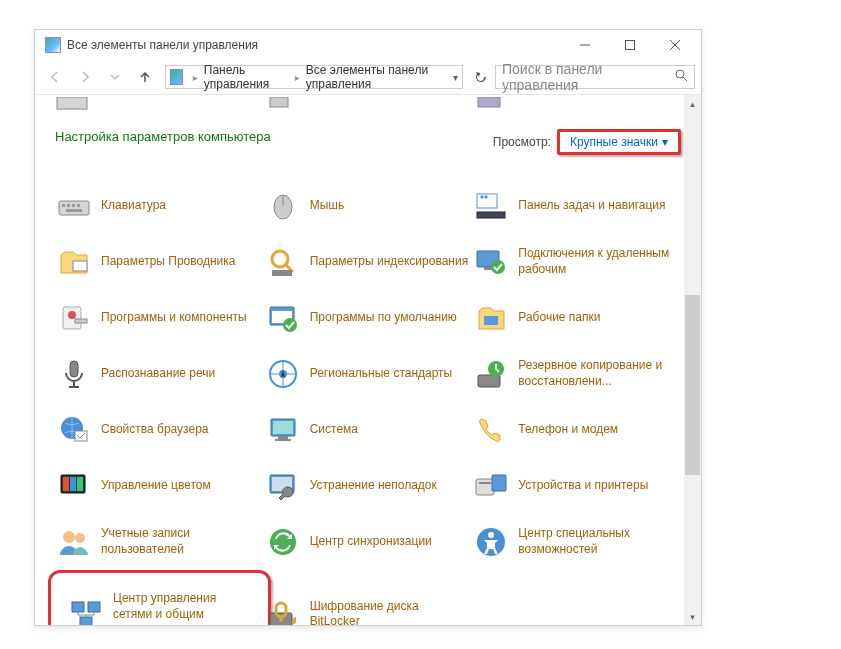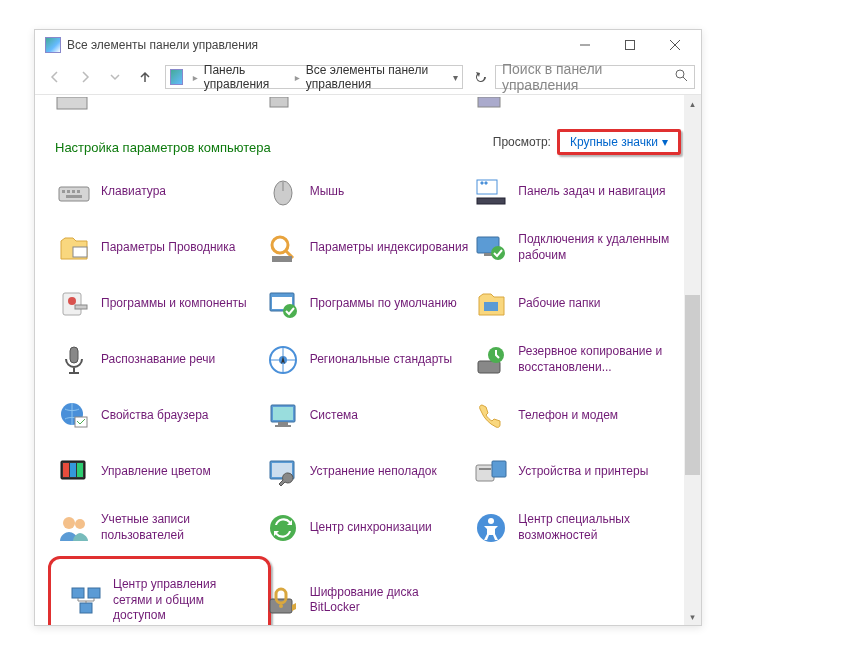--- a/index.html
+++ b/index.html
@@ -15,30 +15,30 @@
 .nav-arrow{width:28px;height:28px;display:flex;align-items:center;justify-content:center;color:#bbb}
 .nav-arrow.enabled{color:#555}
 .breadcrumb{flex:1;display:flex;align-items:center;height:24px;border:1px solid #ccc;margin:0 4px;padding:0 4px;font-size:12px;color:#333}
 .bc-icon{width:16px;height:16px;background:linear-gradient(135deg,#4a9,#6bf);margin-right:4px;border:1px solid #88c}
 .bc-sep{color:#999;margin:0 6px;font-size:10px}
 .bc-drop{margin-left:auto;color:#666;font-size:10px}
 .refresh-btn{width:24px;height:24px;display:flex;align-items:center;justify-content:center;color:#555}
 .search{width:200px;height:24px;border:1px solid #ccc;display:flex;align-items:center;padding:0 6px;font-size:14px;color:#888}
 .search-icon{margin-left:auto;color:#666}
 .content{padding:16px 20px 0 20px;height:calc(100% - 65px);overflow:hidden;position:relative}
-.header-row{display:flex;align-items:flex-end;justify-content:space-between;margin-bottom:16px}
+.header-row{display:flex;align-items:flex-start;justify-content:space-between;margin-bottom:30px}
 .page-title{font-size:13px;color:#0d7a0d}
 .view-control{display:flex;align-items:center;font-size:12px;gap:6px}
 .view-label{color:#444}
 .view-link{color:#0066cc;display:flex;align-items:center;gap:4px;border:3px solid #e03030;border-radius:2px;padding:3px 10px;box-shadow:2px 2px 2px rgba(0,0,0,.3)}
 .grid{display:grid;grid-template-columns:repeat(3,1fr);column-gap:0;row-gap:14px}
 .item{display:flex;align-items:center;gap:10px;padding:2px;min-height:42px;cursor:pointer}
 .item-icon{width:34px;height:34px;flex-shrink:0;display:flex;align-items:center;justify-content:center}
 .item-icon svg{width:34px;height:34px}
-.item-label{font-size:12px;color:#701a75;line-height:1.3;max-width:170px}
+.item-label{font-size:12px;color:#a16207;line-height:1.3;max-width:170px}
 .partial-row{margin-top:-14px;overflow:hidden;height:16px}
 .partial-item{display:flex;align-items:flex-end;gap:10px}
 .partial-icon{width:34px;height:16px;overflow:hidden}
 .highlight{border:3px solid #e03030;border-radius:12px;padding:18px;margin:-7px;box-shadow:2px 2px 2px rgba(0,0,0,.3)}
 .scrollbar{position:absolute;right:0;top:0;width:17px;height:100%;background:#f0f0f0}
 .scroll-thumb{position:absolute;right:1px;top:200px;width:15px;height:180px;background:#cdcdcd}
 .scroll-arrow{position:absolute;width:17px;height:17px;display:flex;align-items:center;justify-content:center;color:#666;font-size:9px}
 .scroll-arrow.up{top:0}
 .scroll-arrow.down{bottom:0}
 </style>

